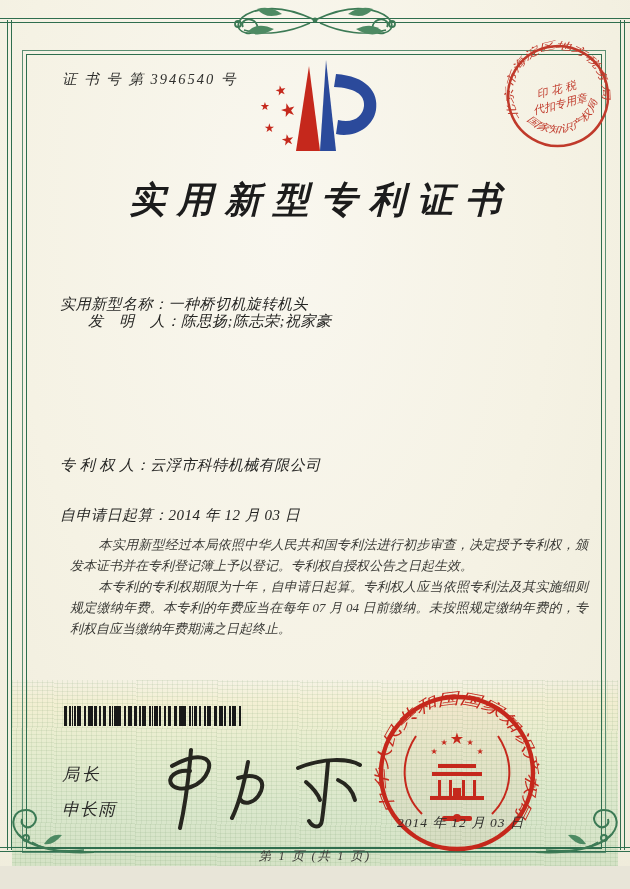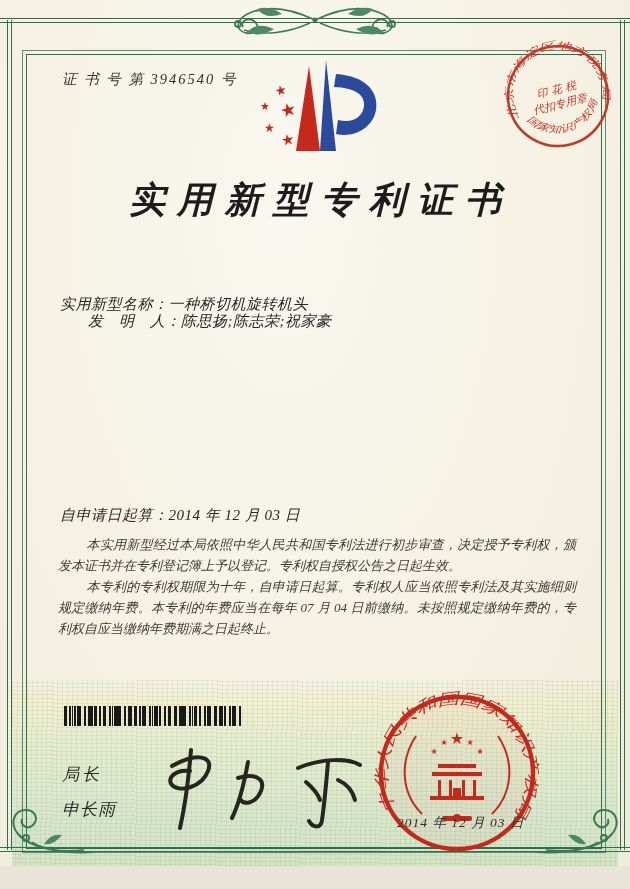--- a/index.html
+++ b/index.html
@@ -48,21 +48,21 @@
     opacity:.55;
   }
   
   .cert-no{position:absolute;left:62px;top:70px;z-index:5;font-size:14.5px;letter-spacing:2px;color:#30302e;}
   .title{position:absolute;left:0;right:0;top:176px;z-index:5;text-align:center;
     font-size:36px;font-weight:bold;letter-spacing:12px;text-indent:12px;color:#1c1c1c;}
   .field-row{position:absolute;left:60px;z-index:5;font-size:15px;color:#262624;letter-spacing:.5px;white-space:pre-wrap;}
   .f0{top:268px;margin-top:27px;} .f1{top:312px;margin-left:28px;} .f2{top:362px;} .f3{top:409px;} .f4{top:456px;} .f5{top:506px;}
   .field-label{color:#262624;}
   .field-value{color:#262624;}
-  .body-text{position:absolute;left:58px;width:518px;top:534px;z-index:5;
+  .body-text{position:absolute;left:70px;width:518px;top:534px;z-index:5;
     font-size:13px;line-height:21px;color:#3a3a36;text-align:justify;}
   .body-text p{margin:0;text-indent:2.2em;}
   .barcode{
     position:absolute;left:64px;top:706px;width:178px;height:20px;z-index:5;
     background-image:
       repeating-linear-gradient(90deg,#181818 0 2px,transparent 2px 5px),
       repeating-linear-gradient(90deg,#181818 0 1px,transparent 1px 8px),
       repeating-linear-gradient(90deg,#181818 0 3px,transparent 3px 13px);
   }
   .director{position:absolute;left:62px;top:763px;z-index:5;font-size:17px;color:#2b2b29;letter-spacing:3px;}
@@ -145,20 +145,21 @@
       <textPath href="#tsb" startOffset="4" textLength="88" lengthAdjust="spacingAndGlyphs">国家知识产权局</textPath>
     </text>
     <text x="60" y="57" font-size="11" fill="#c03a2b" text-anchor="middle">印 花 税</text>
     <text x="60" y="72" font-size="11" fill="#c03a2b" text-anchor="middle">代扣专用章</text>
   </svg>
 
   <div class="title">实用新型专利证书</div>
 
   <div class="field-row f0"><span class="field-label">实用新型名称：</span><span class="field-value">一种桥切机旋转机头</span></div>
   <div class="field-row f1"><span class="field-label">发　明　人：</span><span class="field-value">陈思扬;陈志荣;祝家豪</span></div>
+  <div class="field-row f4"><span class="field-label">专 利 权 人：</span><span class="field-value">云浮市科特机械有限公司</span></div>
   <div class="field-row f5"><span class="field-label">自申请日起算：</span><span class="field-value">2014 年 12 月 03 日</span></div>
 
   <div class="body-text">
     <p>本实用新型经过本局依照中华人民共和国专利法进行初步审查，决定授予专利权，颁发本证书并在专利登记簿上予以登记。专利权自授权公告之日起生效。</p>
     <p>本专利的专利权期限为十年，自申请日起算。专利权人应当依照专利法及其实施细则规定缴纳年费。本专利的年费应当在每年 07 月 04 日前缴纳。未按照规定缴纳年费的，专利权自应当缴纳年费期满之日起终止。</p>
   </div>
 
   <div class="barcode"></div>
 
   <div class="director">
@@ -205,14 +206,15 @@
       <circle cx="85" cy="130" r="4"></circle>
     </g>
     <g fill="none" stroke="#c5281c" stroke-width="2">
       <path d="M44,48 C28,72 28,104 50,126"></path>
       <path d="M126,48 C142,72 142,104 120,126"></path>
     </g>
   </svg>
 
   <div class="seal-date">2014 年 12 月 03 日</div>
 
+  <div class="footer">第 1 页 (共 1 页)</div>
 
 </div>
 
 </body></html>

